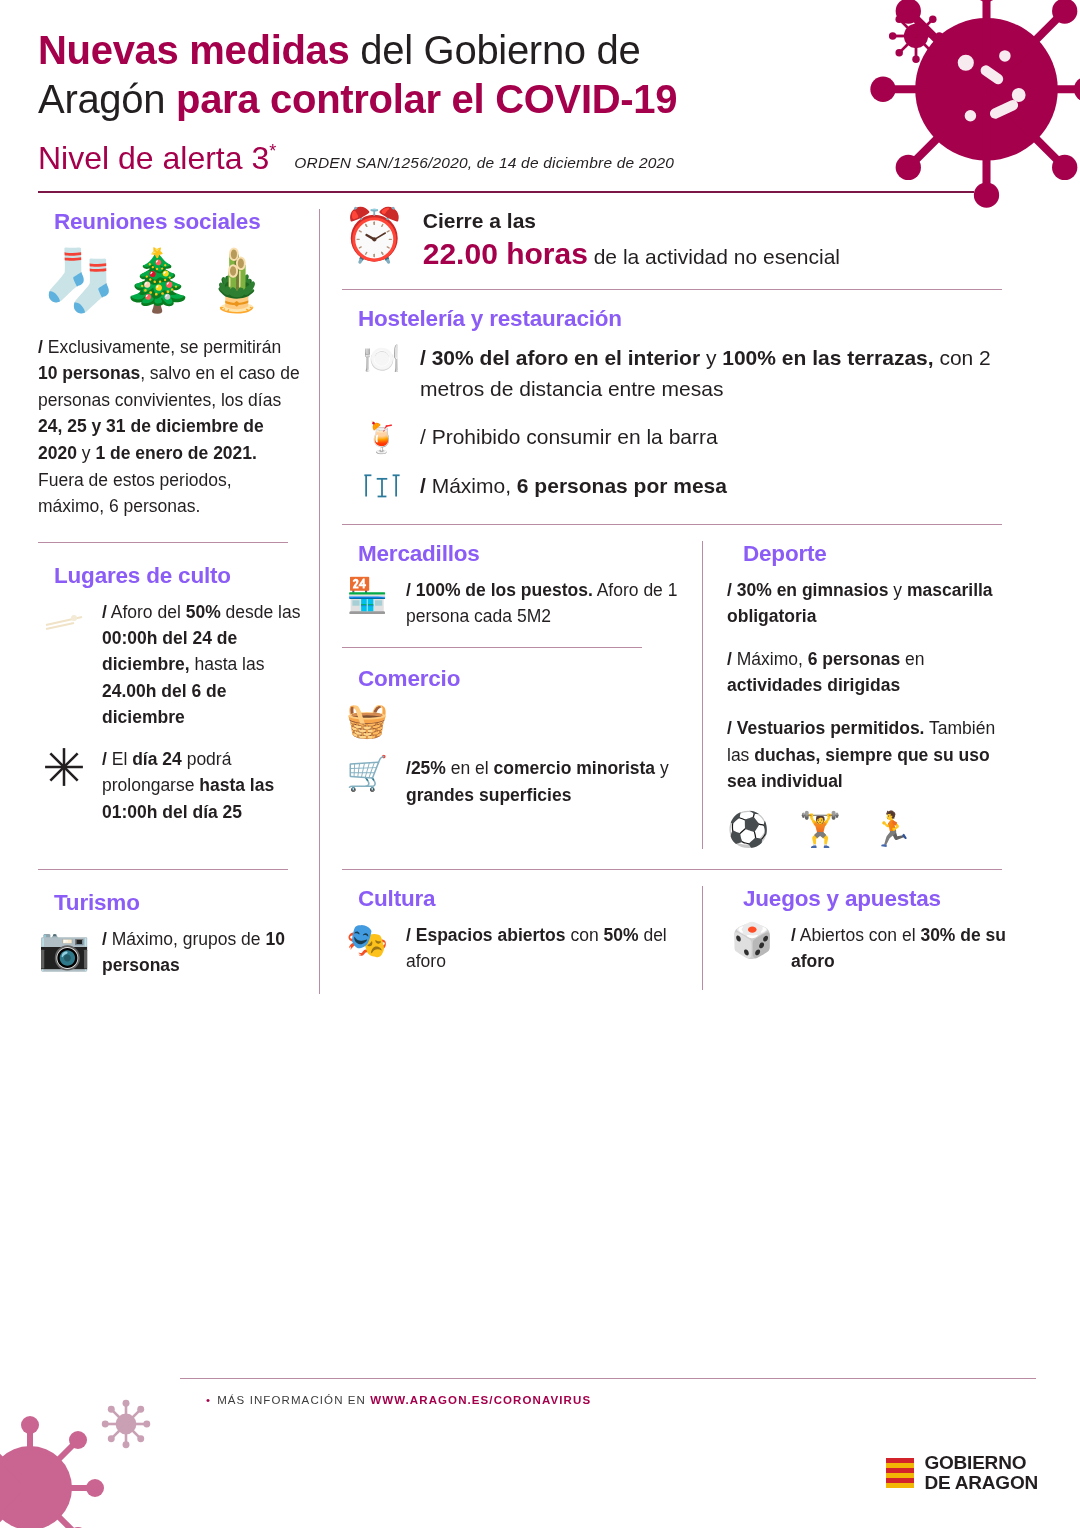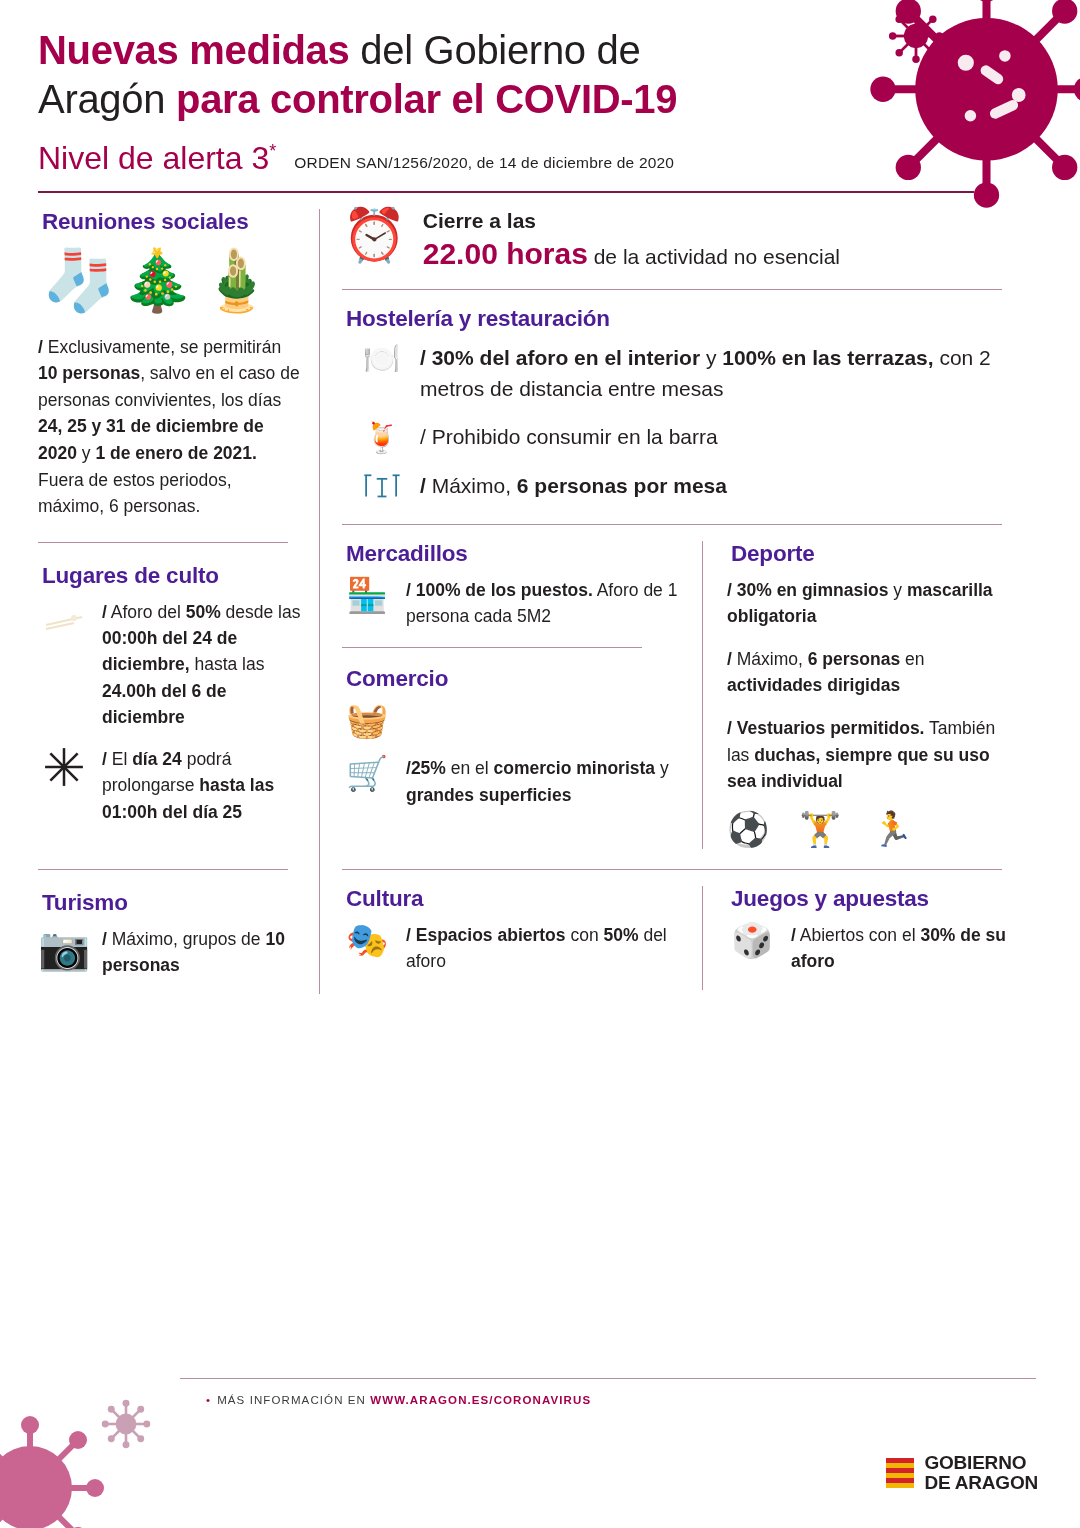--- a/index.html
+++ b/index.html
@@ -40,43 +40,44 @@
     gap: 18px;
   }
   .h-level {
     font-size: 32px;
     color: #a4004b;
     font-weight: 400;
   }
   .h-level sup { font-size: 18px; }
   .h-order {
     font-size: 15.5px;
+    font-style: italic;
     color: #231f20;
     padding-bottom: 5px;
     letter-spacing: 0.2px;
   }
   .rule-main {
     margin: 14px 38px 0 38px;
     border-top: 2px solid #7b1646;
     width: 936px;
   }
 
   
   .cols {
     display: flex;
     padding: 16px 38px 0 38px;
     position: relative;
   }
   .col-left { width: 300px; padding-right: 18px; }
 
   h2.sec {
-    color: #4c1d95;
+    color: #8b5cf6;
     font-size: 22.5px;
     font-weight: bold;
-    margin: 0 0 10px 4px;
+    margin: 0 0 10px 16px;
     letter-spacing: -0.2px;
   }
   .body-text {
     font-size: 17.5px;
     line-height: 1.52;
     color: #231f20;
   }
   .body-text b { font-weight: bold; }
   .slash { font-weight: bold; }
 

